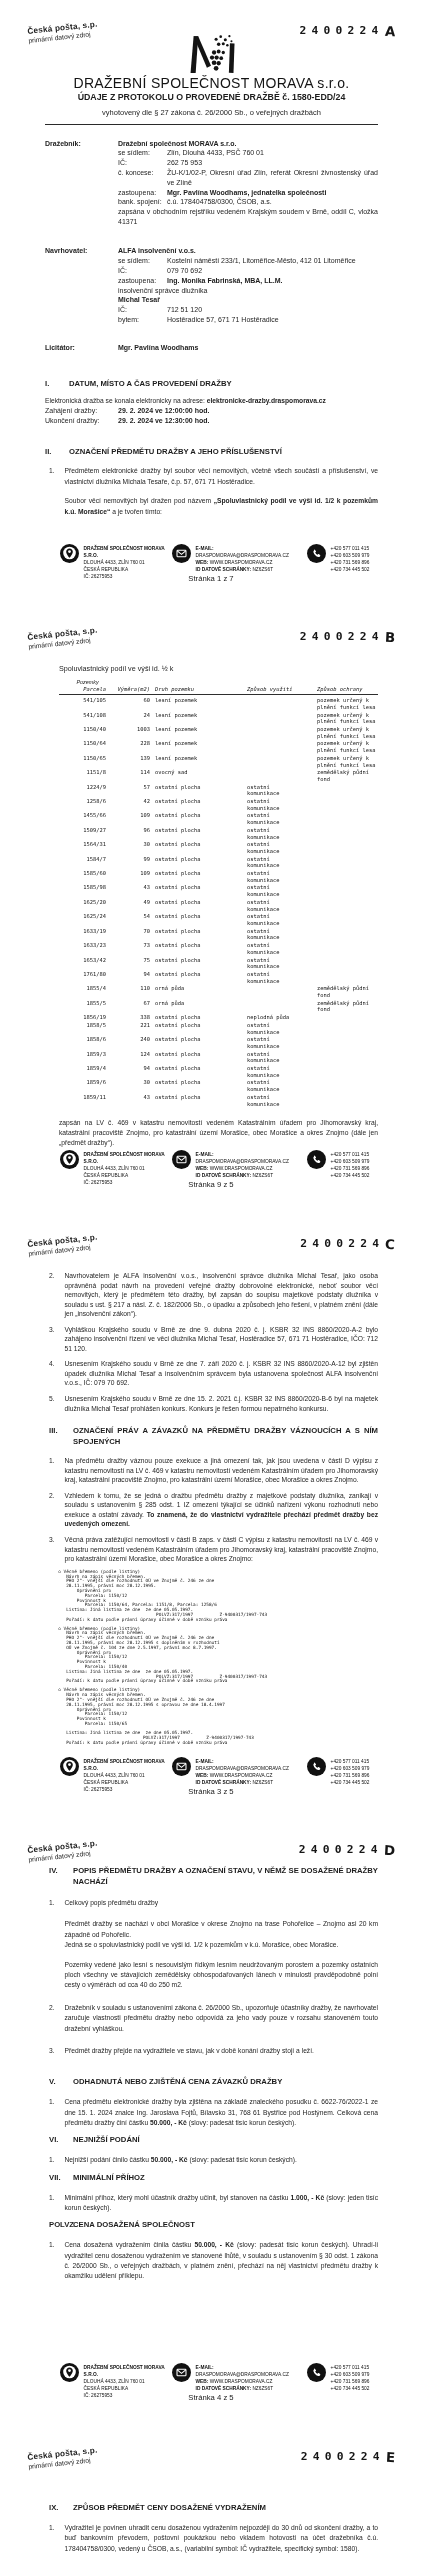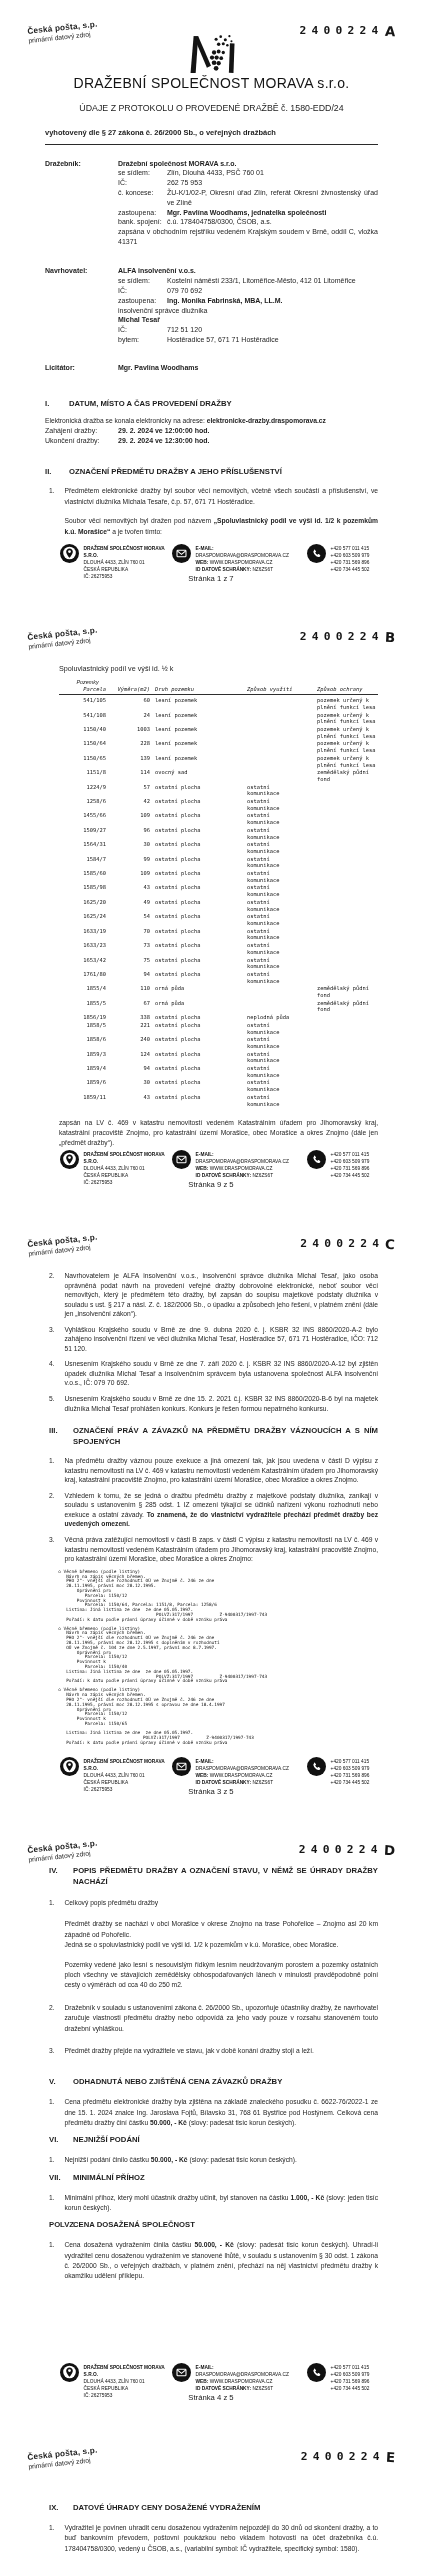--- a/index.html
+++ b/index.html
@@ -21,23 +21,23 @@
   .serial .ltr{font-family:"DejaVu Sans",sans-serif;font-weight:900;font-size:13.4px;
                letter-spacing:0;margin-left:1px;transform:rotate(3deg)}
 
   
   .logo{position:absolute;top:30px;left:50%;transform:translateX(-50%)}
 
   
   .content{position:absolute;left:45px;right:44px}
   #c1{top:75px}
   .company-title{text-align:center;font-size:14px;font-weight:400;letter-spacing:0.3px;color:#141414}
-  .doc-title{text-align:center;font-size:8.8px;font-weight:400;margin-top:12px}
+  .doc-title{text-align:center;font-size:8.8px;font-weight:700;margin-top:1px}
   .subtitle-wrap{border-bottom:1px solid #2a2a2a;padding-bottom:7.2px}
-  .doc-subtitle{text-align:left;font-size:7.5px;font-weight:700;margin-top:15px}
+  .doc-subtitle{text-align:center;font-size:7.5px;font-weight:400;margin-top:6px}
 
   .kv{display:flex;font-size:7px;line-height:9.8px}
   .kv>.l{width:73px;flex:none}
   .kv>.v{flex:1}
   .sub{display:flex}
   .sub>.l{width:49px;flex:none}
   .b{font-weight:700}
   .just{text-align:justify}
   .mt26{margin-top:13.4px}.mt38{margin-top:19.6px}.mt36{margin-top:18.5px}
 
@@ -722,21 +722,21 @@
     <div class="l2">primární datový zdroj</div>
   </div>
   <div class="serial">
     <span>2400224</span>
     <span class="ltr">D</span>
   </div>
 
   <div class="content" id="c4">
     <div class="sec">
       <span class="n">IV.</span>
-      <span class="t">POPIS PŘEDMĚTU DRAŽBY A OZNAČENÍ STAVU, V NĚMŽ SE ÚHRADY DRAŽBY NACHÁZÍ</span>
+      <span class="t">POPIS PŘEDMĚTU DRAŽBY A OZNAČENÍ STAVU, V NĚMŽ SE DOSAŽENÉ DRAŽBY NACHÁZÍ</span>
     </div>
     <div class="it" style="margin-top:10.3px">
       <span class="n">1.</span>
       <span class="t">Celkový popis předmětu dražby</span>
     </div>
     <div class="plain just" style="margin-top:11.3px;margin-left:15.5px">Předmět dražby se nachází v obci Morašice v okrese Znojmo na trase Pohořelice – Znojmo asi 20 km západně od Pohořelic.</div>
     <div class="plain" style="margin-left:15.5px">Jedná se o spoluvlastnický podíl ve výši id. 1/2 k pozemkům v k.ú. Morašice, obec Morašice.</div>
     <div class="plain just" style="margin-top:9.3px;margin-left:15.5px">Pozemky vedené jako lesní s nesouvislým řídkým lesním neudržovaným porostem a pozemky ostatních ploch všechny ve stávajících zemědělsky obhospodařovaných lánech v minulosti pravděpodobně polní cesty o výměrách od cca 40 do 250 m2.</div>
     <div class="it" style="margin-top:12.4px">
         <span class="n">2.</span>
@@ -830,21 +830,21 @@
     <div class="l2">primární datový zdroj</div>
   </div>
   <div class="serial">
     <span>2400224</span>
     <span class="ltr">E</span>
   </div>
 
   <div class="content" id="c5">
     <div class="sec">
       <span class="n">IX.</span>
-      <span class="t">DATOVÉ ÚHRADY CENY DOSAŽENÉ VYDRAŽENÍM</span>
+      <span class="t">ZPŮSOB PŘEDMĚT CENY DOSAŽENÉ VYDRAŽENÍM</span>
     </div>
     <div class="it gap18">
         <span class="n">1.</span>
         <span class="t">Vydražitel je povinen uhradit cenu dosaženou vydražením nejpozději do 30 dnů od skončení dražby, a to buď bankovním převodem, poštovní poukázkou nebo vkladem hotovosti na účet dražebníka č.ú. 178404758/0300, vedený u ČSOB, a.s., (variabilní symbol: IČ vydražitele, specifický symbol: 1580).</span>
       </div>
 
   </div>
 
 </div>
 

